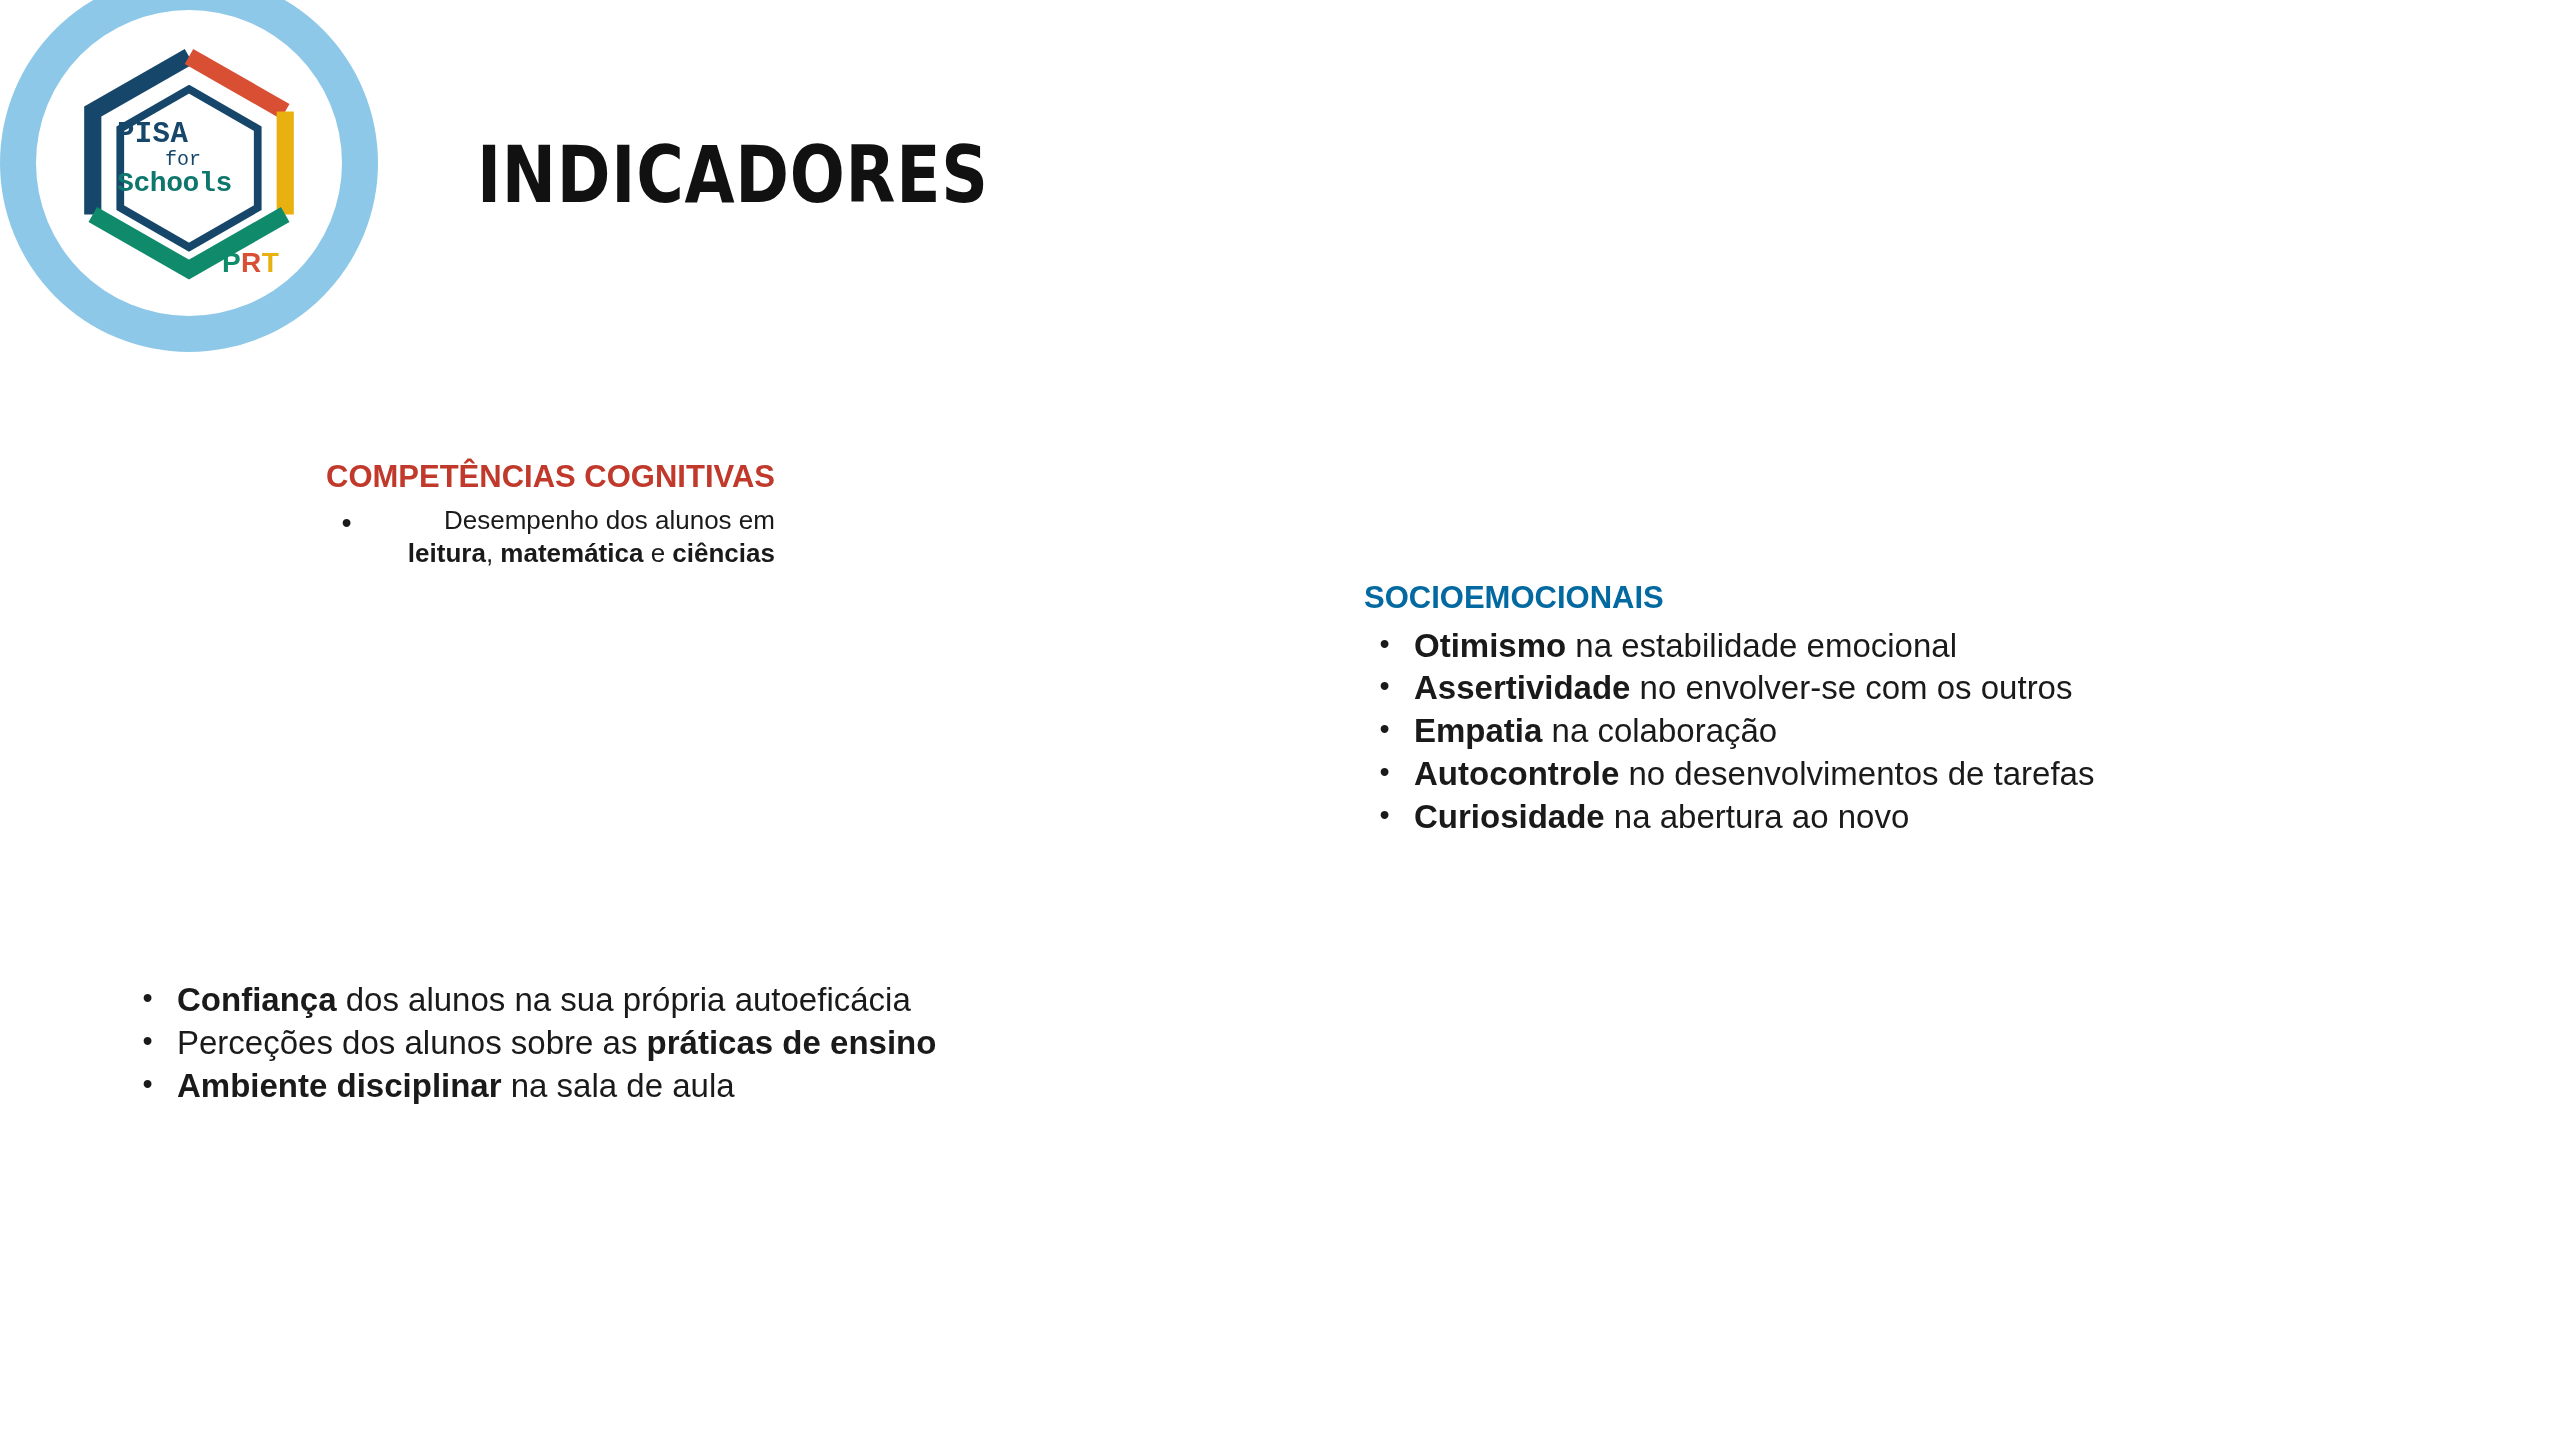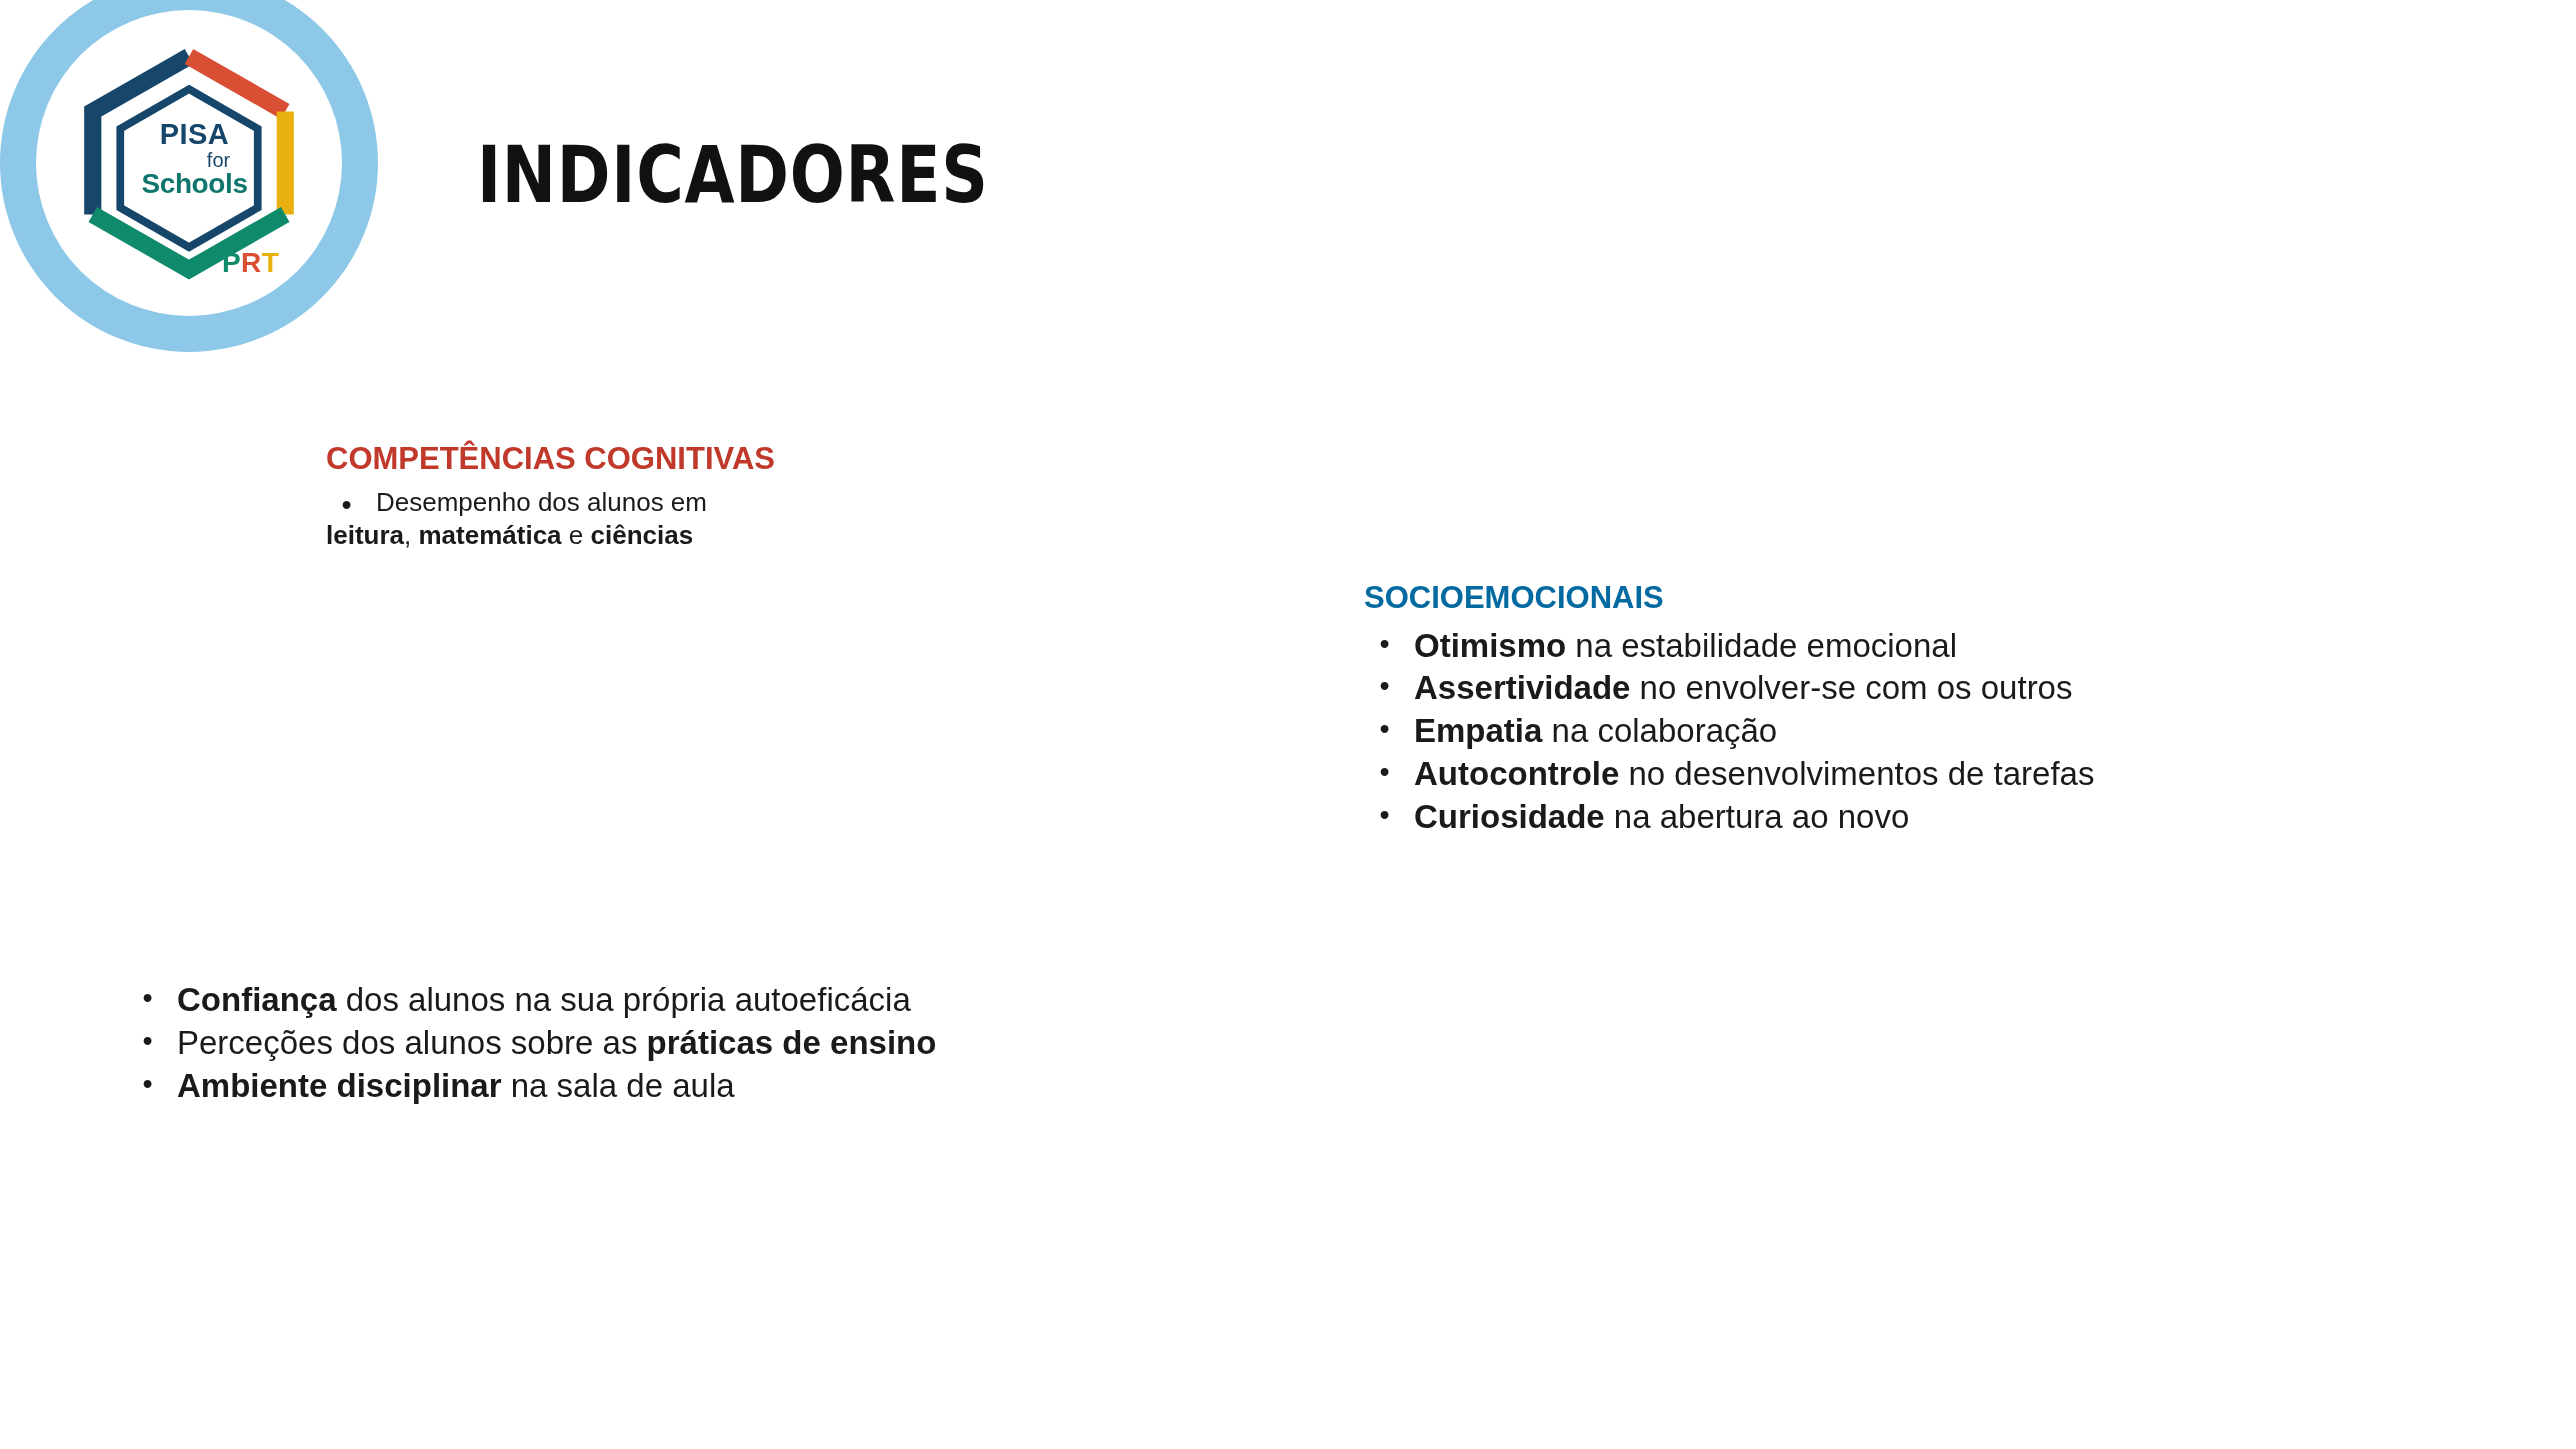--- a/index.html
+++ b/index.html
@@ -48,23 +48,24 @@
     top: 41px;
     width: 244px;
     height: 244px;
   }
   #logo-hex-wrap svg { display: block; }
   #logo-text {
     position: absolute;
     left: 117px;
     top: 120px;
     width: 155px;
-    text-align: center;
+    text-align: left;
     line-height: 1.02;
     pointer-events: none;
+    font-family: Liberation Mono, monospace;
   }
   #logo-text .l1 {
     font-size: 29px;
     font-weight: 700;
     color: #16476b;
     letter-spacing: 0.4px;
   }
   #logo-text .l2 {
     font-size: 20px;
     font-weight: 400;
@@ -133,21 +134,21 @@
     line-height: 1.35;
     color: #1a1a1a;
   }
   .bullet-list li.no-bullet {
     padding-left: 0;
   }
   .bullet-list li.no-bullet::before { content: ""; }
   .b { font-weight: 700; }
 
   
-  #block-cognitivas { left: 326px; top: 441px; }
+  #block-cognitivas { left: 326px; top: 459px; text-align: right; }
   #block-cognitivas .block-heading { color: #c0392b; }
   #block-cognitivas .bullet-list li { font-size: 26px; }
 
   
   #block-socio { left: 1364px; top: 580px; }
   #block-socio .block-heading { color: #0369a1; }
 
   
   #block-bemestar { left: 127px; top: 979px; }
   #block-bemestar .block-heading { color: #21a179; margin-left: 6.9px; }

